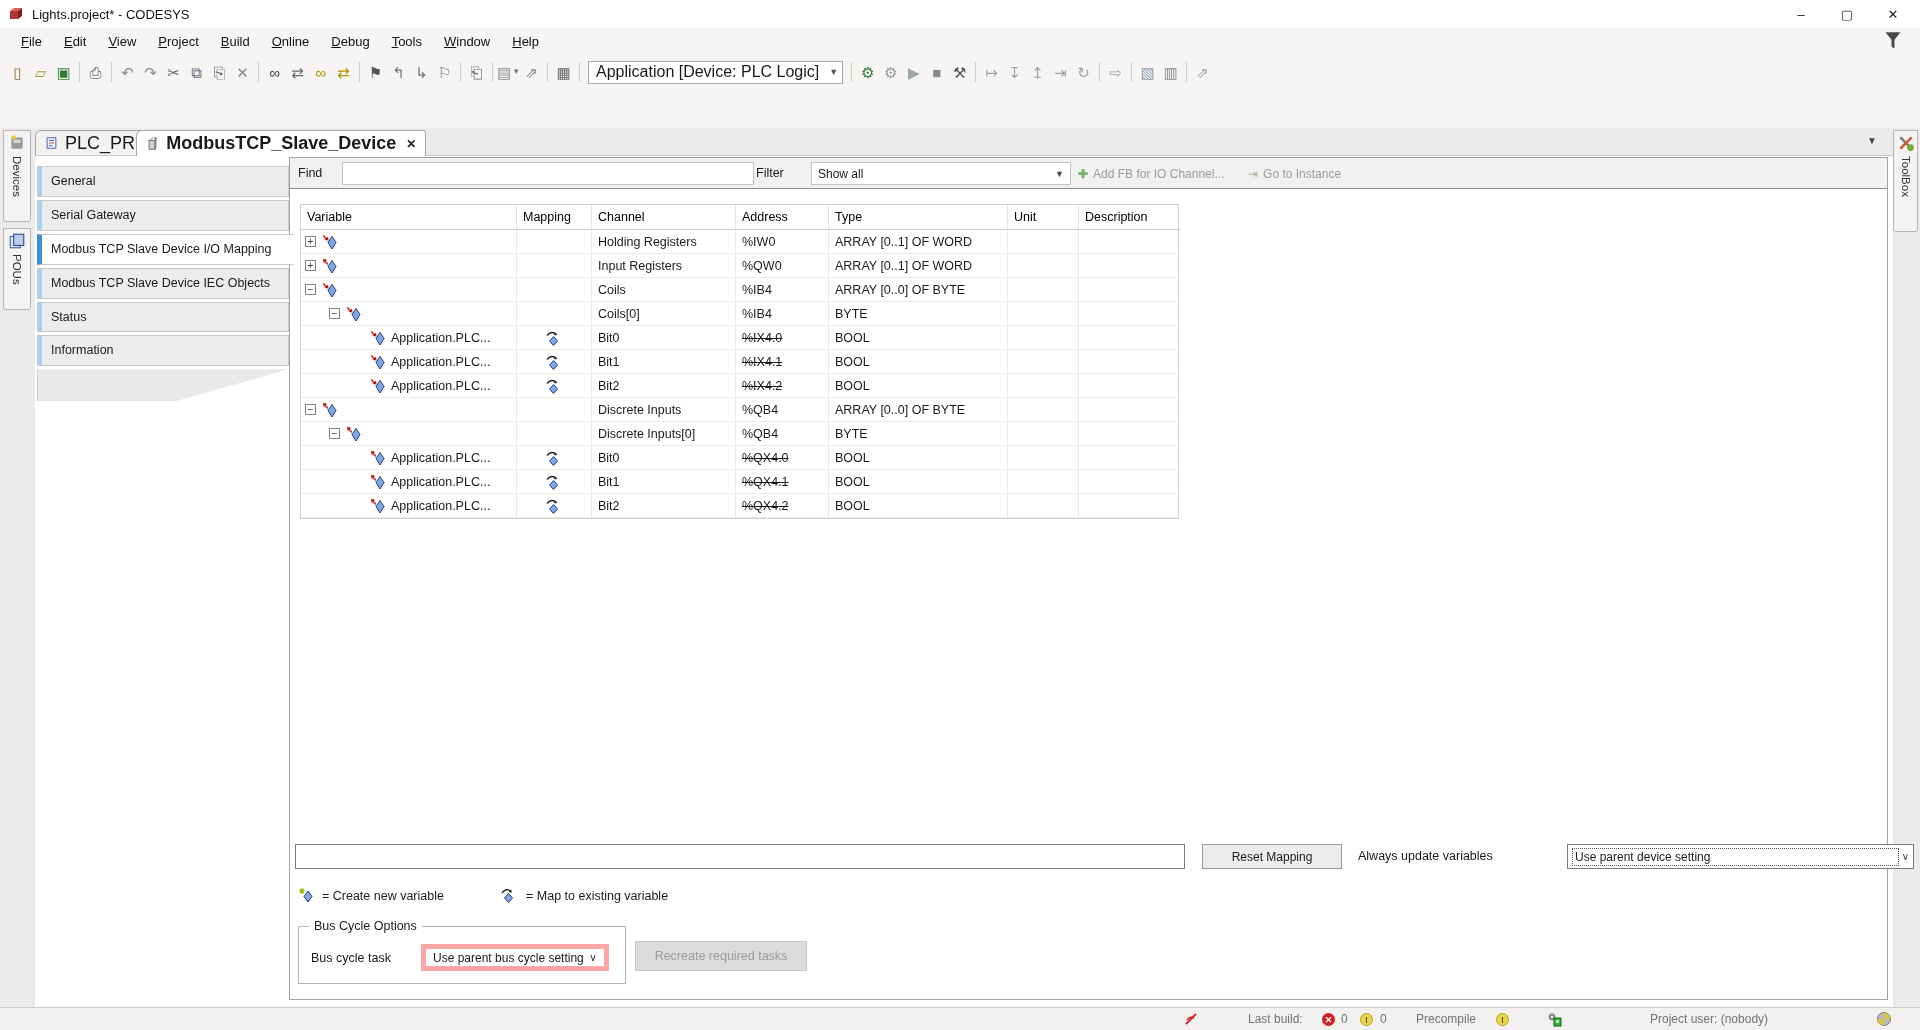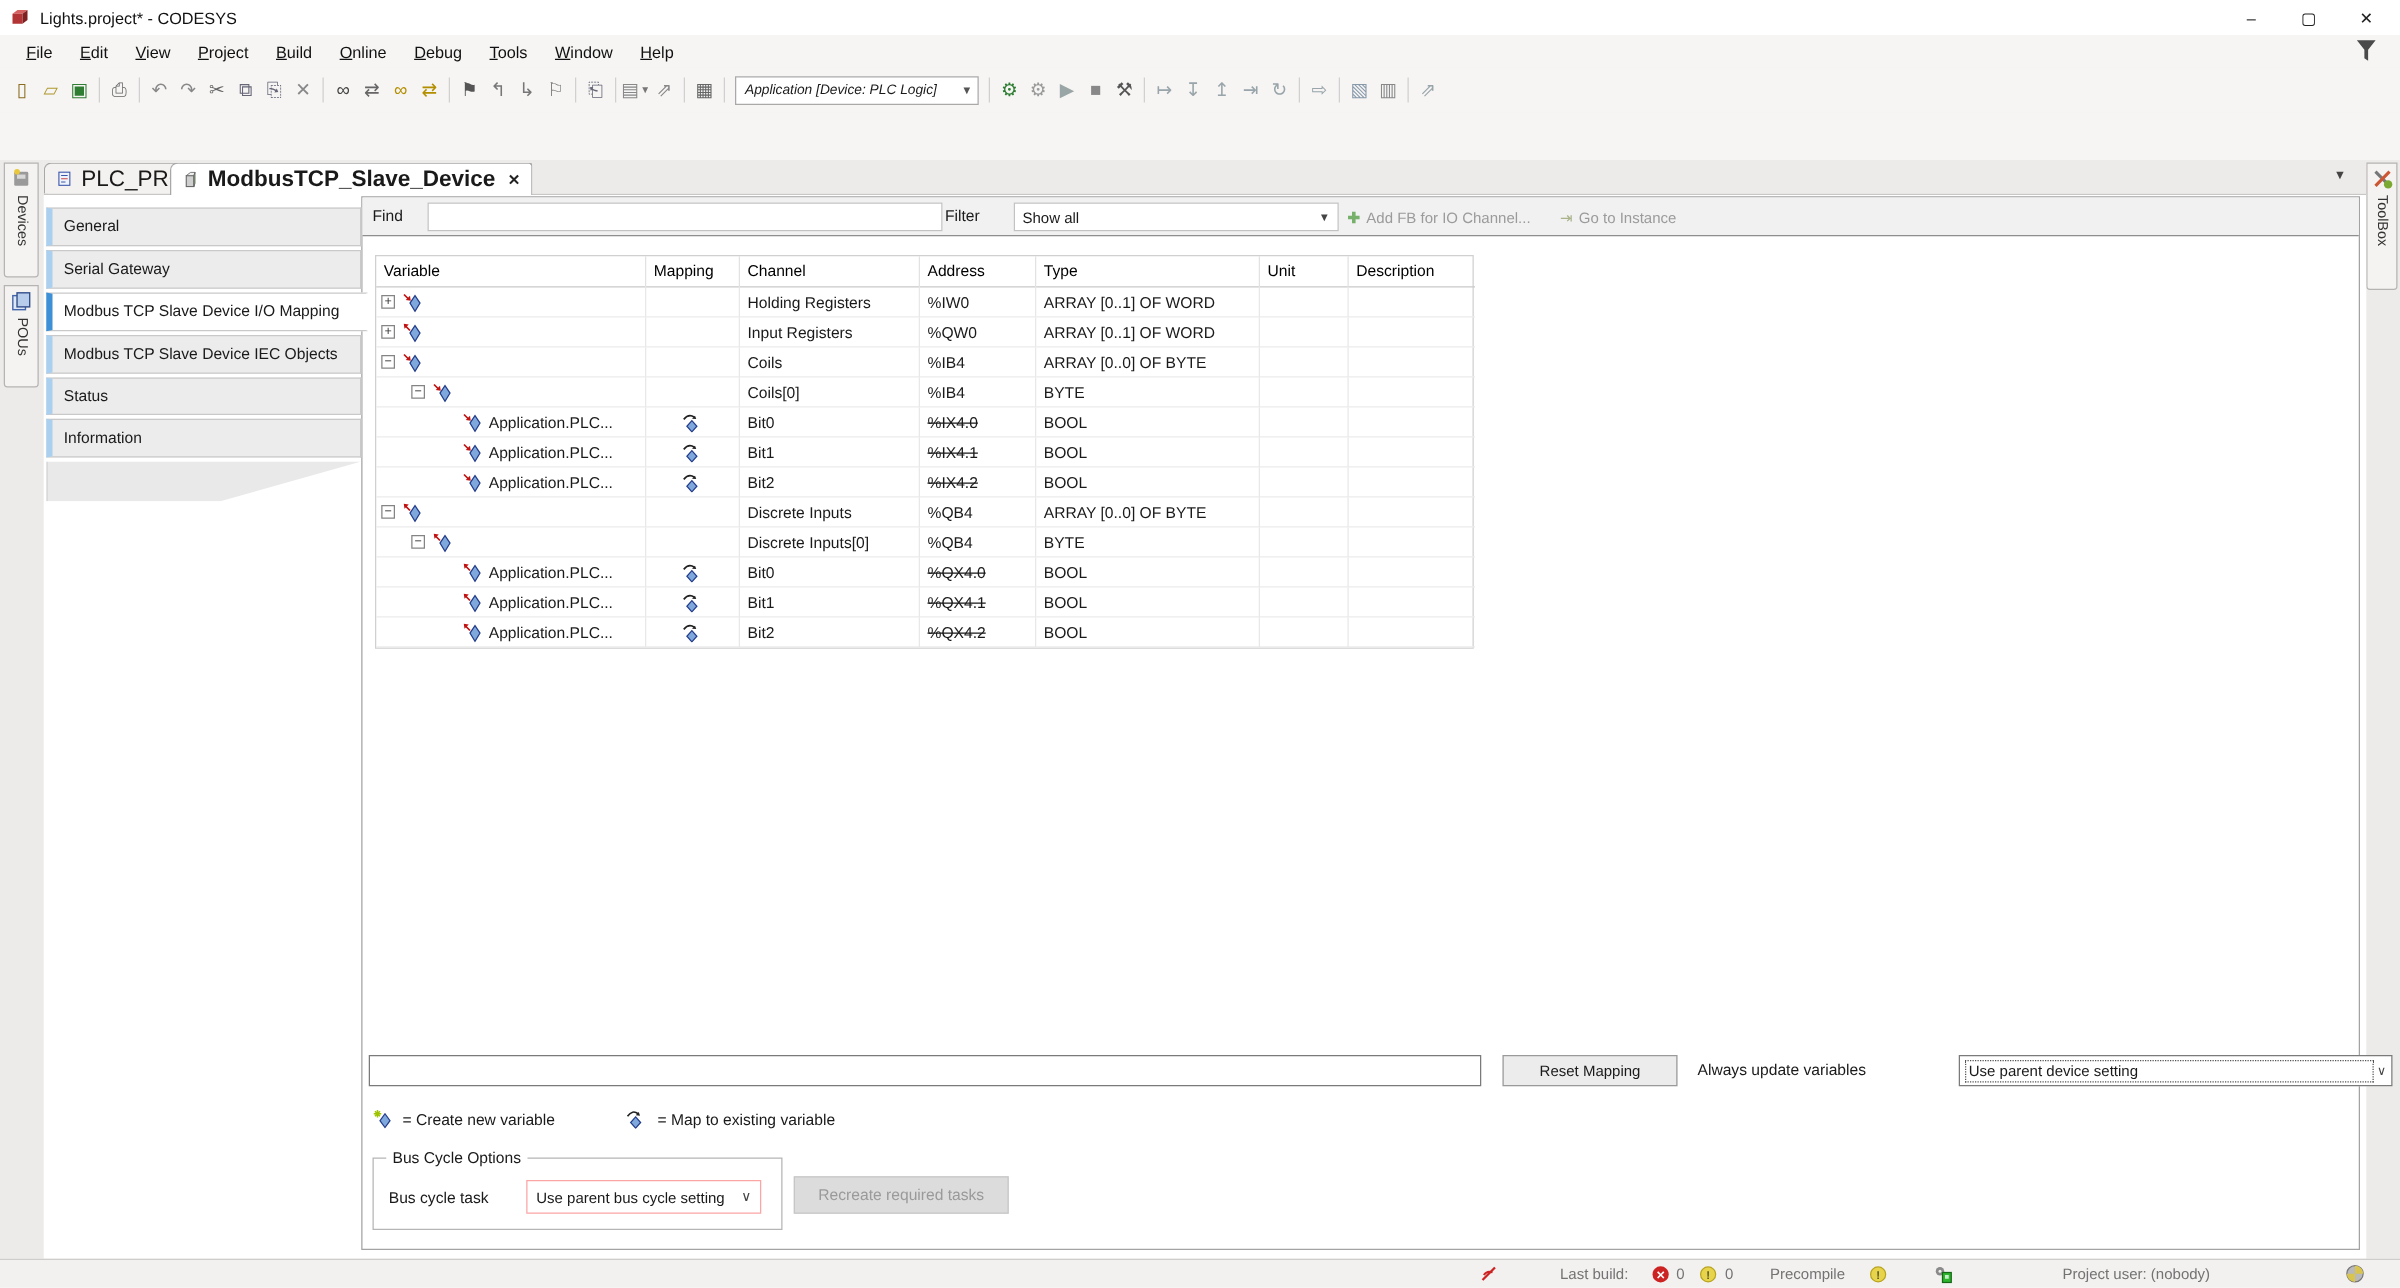--- a/index.html
+++ b/index.html
@@ -20,21 +20,21 @@
   .menu-item u { text-decoration:underline; }
   .funnel { position:absolute; right:18px; top:3px; width:18px; height:20px; }
 
   
   .toolbar { position:absolute; left:0; top:54px; width:1920px; height:36px; background:#f6f5f4; display:flex; align-items:center; padding-left:6px; }
   .blankstrip { position:absolute; left:0; top:90px; width:1920px; height:38px; background:#f6f5f4; }
   .tb-btn { width:23px; height:22px; display:inline-flex; align-items:center; justify-content:center; font-size:15px; line-height:1; position:relative; }
   .tb-btn .dd { font-size:8px; color:#777; margin-left:1px; }
   .tb-sep { width:1px; height:20px; background:#d2d0ce; margin:0 4px; display:inline-block; }
   .tb-combo { height:23px; min-width:195px; background:#fff; border:1px solid #a9a9a9; display:inline-flex; align-items:center; margin:0 4px; padding:0 4px 0 7px; }
-  .tb-combo-text { font-size:11px; flex:1; white-space:nowrap;font-style:italic; }
+  .tb-combo-text { font-size:16px; flex:1; white-space:nowrap; }
   .tb-combo-arrow { font-size:9px; color:#555; margin-left:10px; }
 
   
   .leftstrip { position:absolute; left:0; top:128px; width:35px; height:879px; background:#edebe9; }
   .rightstrip { position:absolute; left:1893px; top:128px; width:27px; height:879px; background:#edebe9; }
   .strip-tab { position:absolute; left:3px; width:28px; background:#f4f3f1; border:1px solid #b6b4b2; border-radius:0 0 3px 3px; display:flex; flex-direction:column; align-items:center; padding-top:3px; }
   .strip-ic { width:18px; height:18px; margin-bottom:4px; }
   .strip-lb { writing-mode:vertical-rl; font-size:11.5px; color:#333; padding-bottom:6px; }
 
   
@@ -94,21 +94,21 @@
   .device-select .val { flex:1; font-size:12px; outline:1px dotted #555; padding:1px 2px; }
   .device-select .arr { font-size:10px; color:#444; margin-left:4px; }
 
   .legend { position:absolute; left:0px; top:729px; height:18px; width:100%;text-align:right; }
   .legend .lg-ic { position:absolute; width:16px; height:16px; top:0; }
   .legend .lg-tx { position:absolute; top:2px; font-size:12.5px; }
 
   .busgroup { position:absolute; left:8px; top:768px; width:328px; height:58px; border:1px solid #b5b5b5; }
   .busgroup-title { position:absolute; left:10px; top:-8px; background:#fff; padding:0 5px; font-size:12.5px; }
   .bus-lb { position:absolute; left:12px; top:24px; font-size:12.5px; }
-  .bus-select { position:absolute; left:122px; top:17px; width:188px; height:27px; background:#fff; border:1px solid #fca5a5; display:flex; align-items:center; padding:0 7px; }
+  .bus-select { position:absolute; left:122px; top:17px; width:188px; height:27px; background:#fff; border:5px solid #fca5a5; display:flex; align-items:center; padding:0 7px; }
   .bus-select .val { flex:1; font-size:12px; }
   .bus-select .arr { font-size:11px; color:#444; }
   .recreate-btn { position:absolute; left:345px; top:783px; width:172px; height:30px; background:#dcdcdc; border:1px solid #c6c6c6; color:#9a9a9a; font-size:12.5px; display:flex; align-items:center; justify-content:center; }
 
   
   .statusbar { position:absolute; left:0; top:1007px; width:1920px; height:23px; background:#f2f1ef; border-top:1px solid #cfcdcb; }
   .sb-item { position:absolute; top:4px; font-size:12px; color:#737373; }
   .sb-ic { position:absolute; width:16px; height:16px; top:3px; }
   .badge { position:absolute; top:5px; width:13px; height:13px; border-radius:50%; font-size:9px; font-weight:bold; display:flex; align-items:center; justify-content:center; }
   .badge.err { background:#cc2222; color:#fff; }

